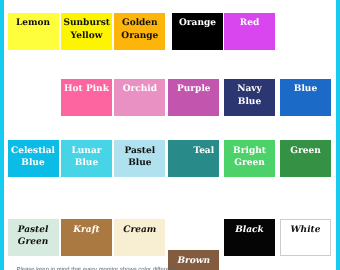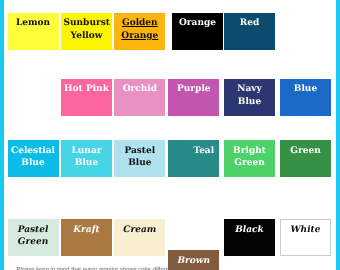--- a/index.html
+++ b/index.html
@@ -81,27 +81,27 @@
   <div class="edge-bar left" style="background: rgb(23, 203, 240);"></div>
   <div class="edge-bar right" style="background: rgb(23, 203, 240);"></div>
   <div class="grid">
       <div class="row" style="top: 12.5px;">
         <div class="swatch" style="left: 7.5px; background: rgb(254, 254, 60);">
           <span class="label" style="color: rgb(17, 17, 17);">Lemon</span>
         </div>
         <div class="swatch" style="left: 61px; background: rgb(253, 245, 0);">
           <span class="label" style="color: rgb(17, 17, 17);">Sunburst Yellow</span>
         </div>
-        <div class="swatch" style="left: 114.3px; background: rgb(253, 181, 11); text-decoration: underline;">
+        <div class="swatch" style="left: 114.3px; background: rgb(253, 181, 11);">
           <span class="label" style="color: rgb(17, 17, 17);">Golden Orange</span>
         </div>
         <div class="swatch" style="left: 172px; background: #000000;">
           <span class="label" style="color: rgb(255, 255, 255);">Orange</span>
         </div>
-        <div class="swatch" style="left: 224px; background: #0c4a6e;">
+        <div class="swatch" style="left: 224px; background: #d946ef;">
           <span class="label" style="color: rgb(255, 255, 255);">Red</span>
         </div>
       </div>
       <div class="row" style="top: 78.5px;">
         <div class="swatch" style="left: 61px; background: rgb(252, 101, 160);">
           <span class="label" style="color: rgb(255, 255, 255);">Hot Pink</span>
         </div>
         <div class="swatch" style="left: 114.3px; background: rgb(234, 145, 196);">
           <span class="label" style="color: rgb(255, 255, 255);">Orchid</span>
         </div>

